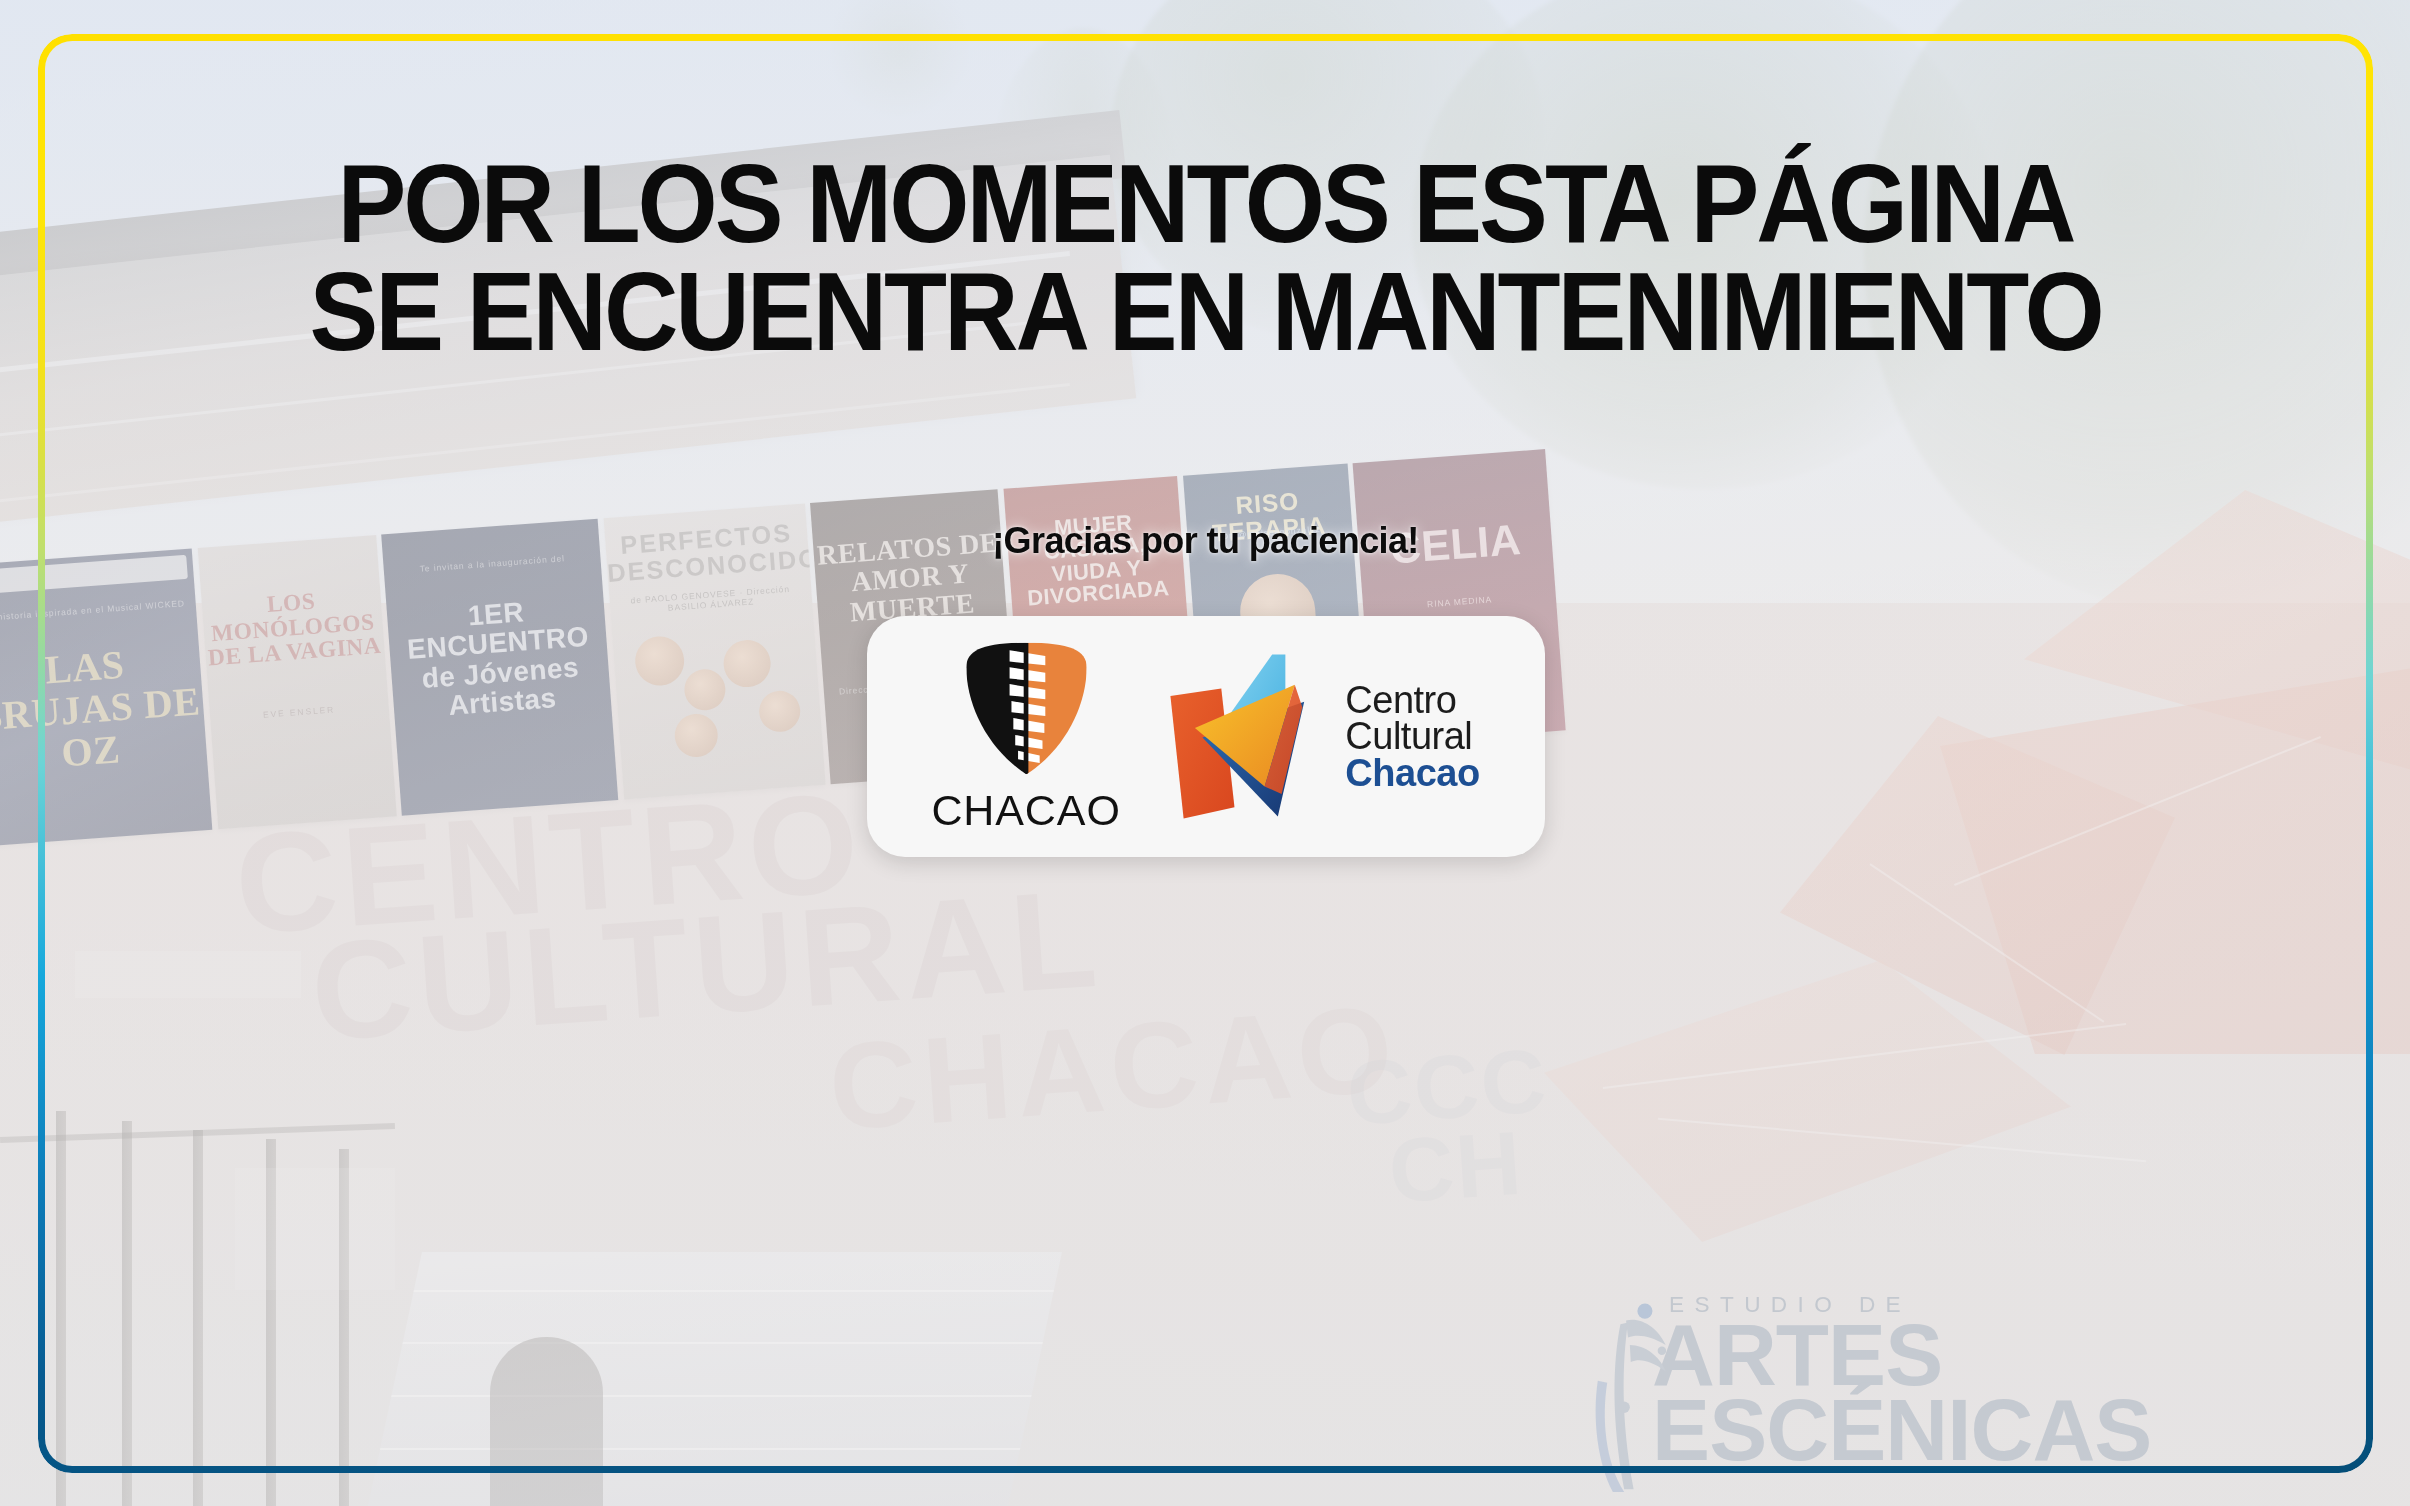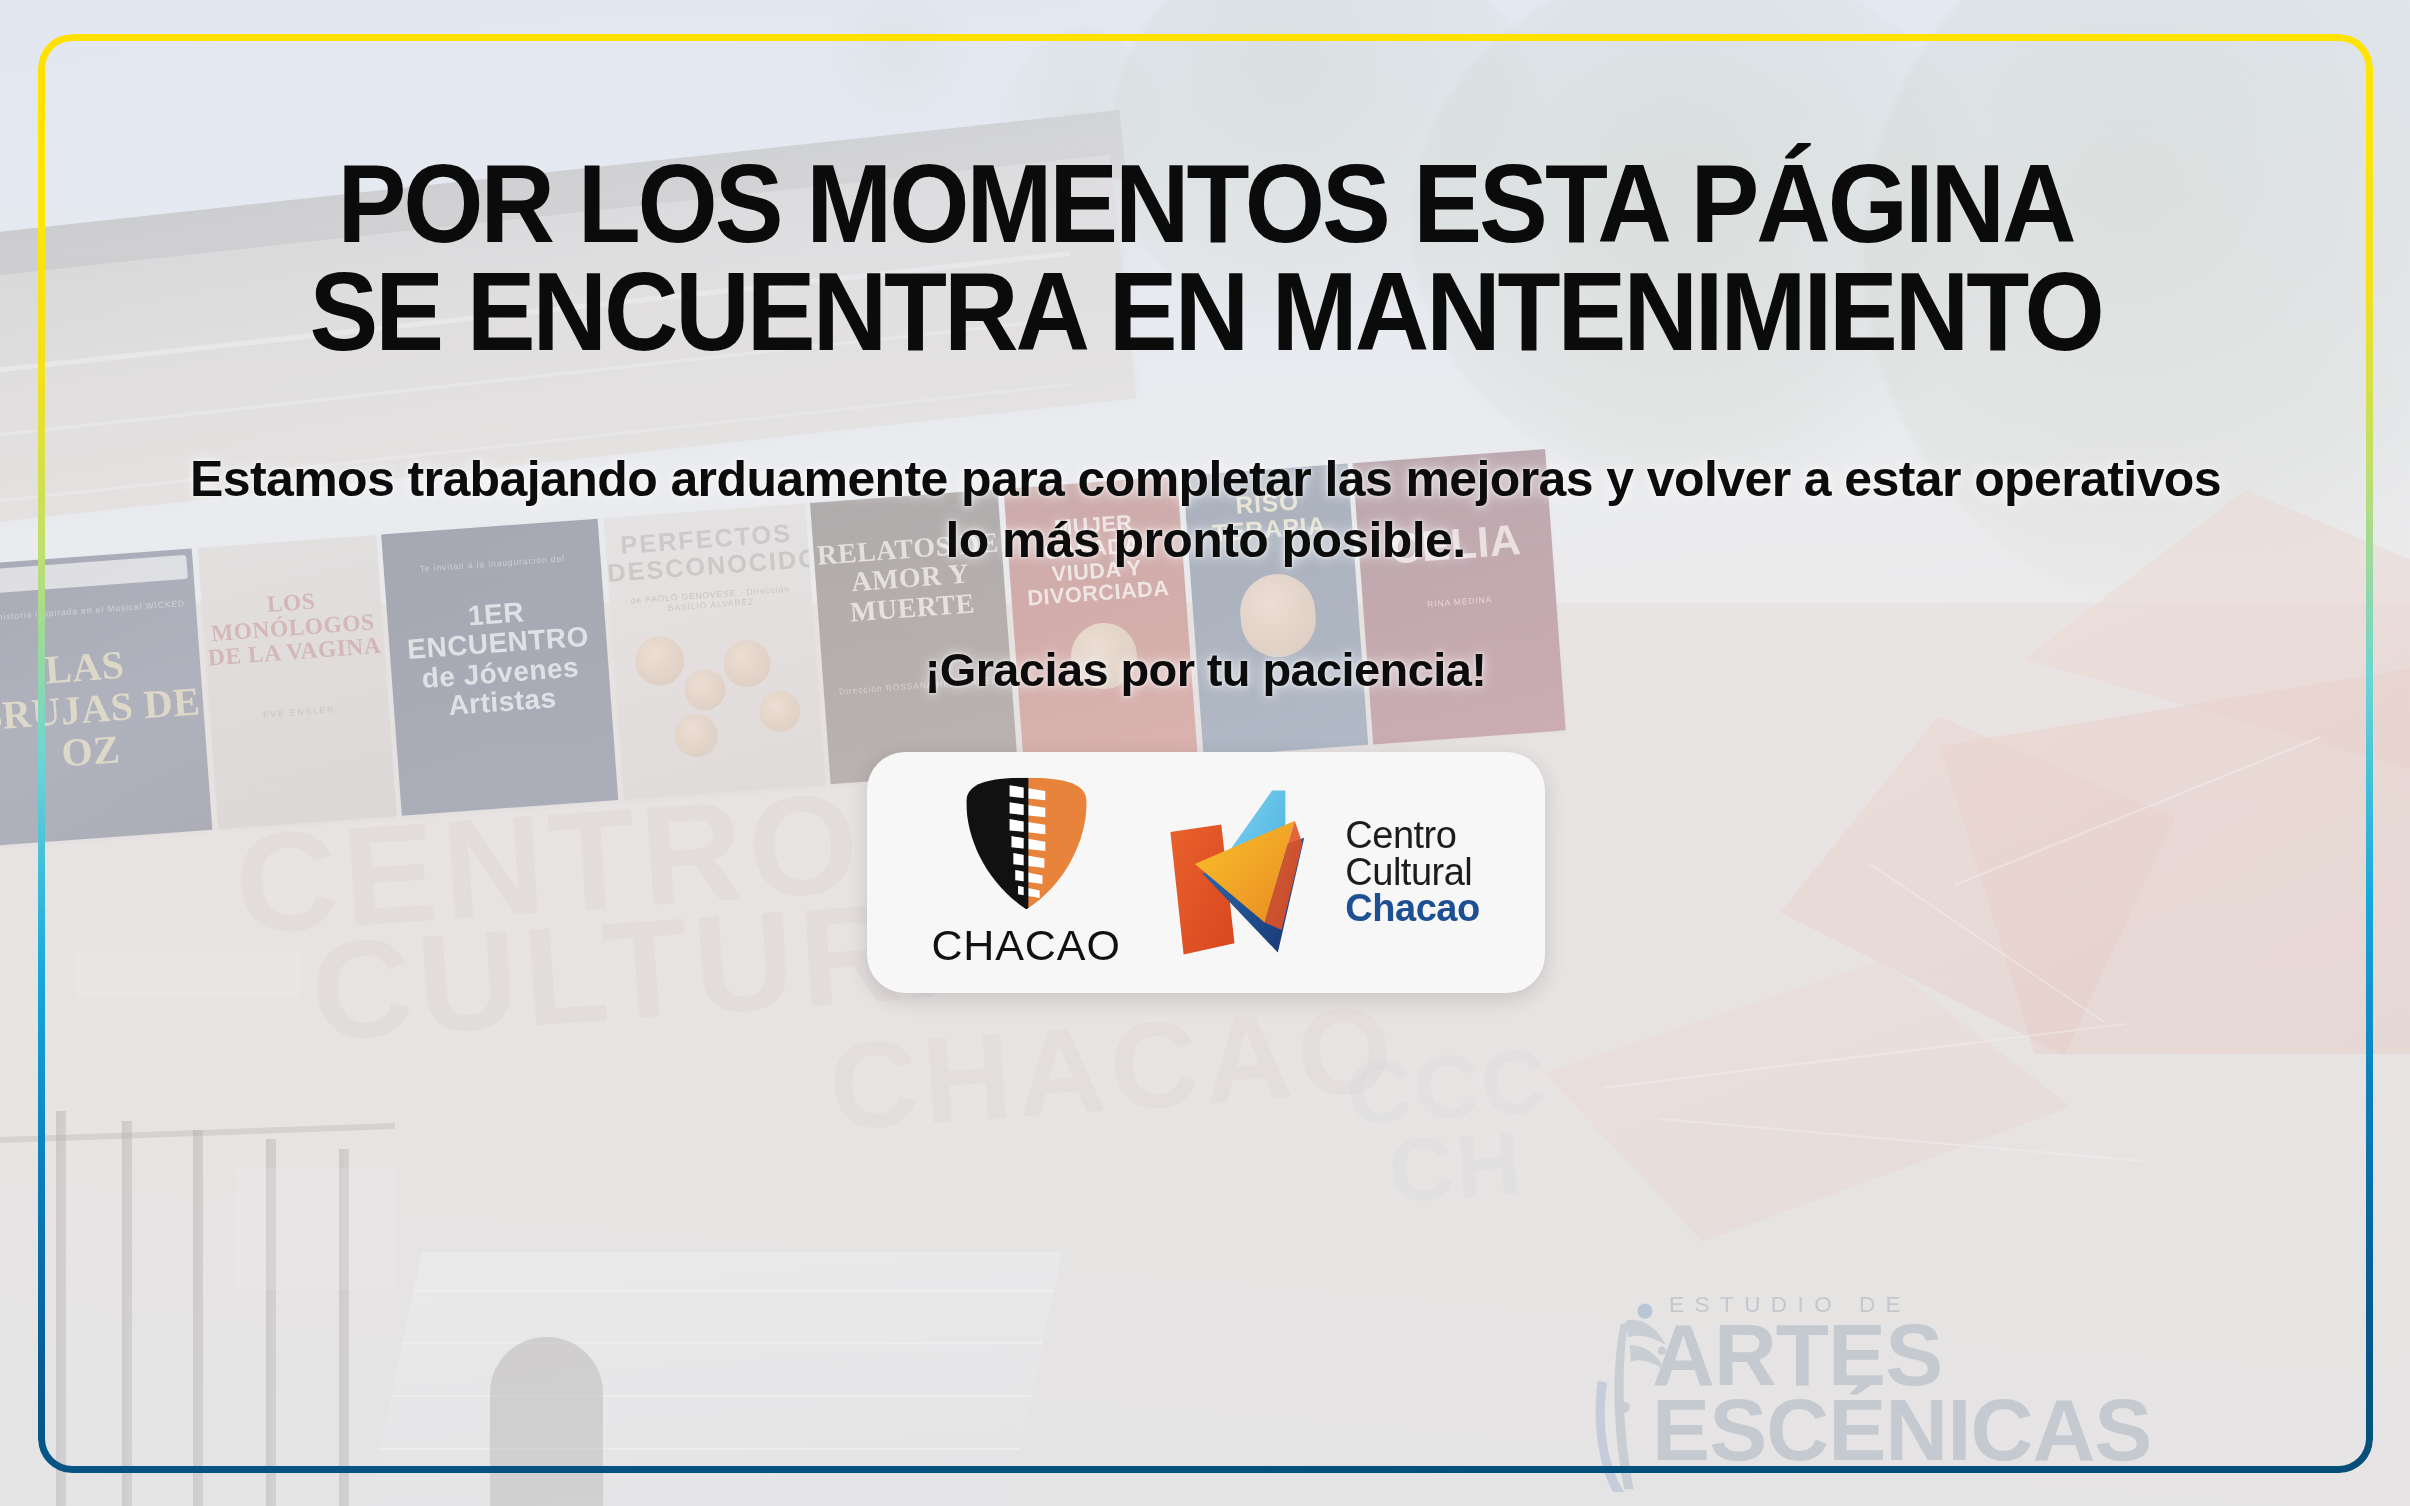--- a/index.html
+++ b/index.html
@@ -194,21 +194,21 @@
     font-weight:bold;
     font-size:50px;
     line-height:1.22;
     letter-spacing:-0.6px;
     color:#0c0c0c;
     text-shadow:0 0 13px rgba(255,255,255,.80), 0 0 3.8px rgba(255,255,255,.9);
     margin:0 auto;
     max-width:2053px;
   }
   .para.p-two { margin-top:62px; max-width:1940px; }
-  .para.p-thanks { margin-top:70px; font-size:47px; }
+  .para.p-thanks { margin-top:70px; font-size:36px; }
 
   
   .logo-card {
     margin-top:53px;
     width:678px; height:241px;
     background:#f7f7f7;
     border-radius:38px;
     box-shadow:0 5.6px 21px rgba(0,0,0,.14);
     display:flex; align-items:center; justify-content:center;
     gap:40px;
@@ -351,21 +351,20 @@
 <div id="frame"></div>
 
 <div id="content">
 
   <h1 class="headline">
     <span class="l1">POR LOS MOMENTOS ESTA PÁGINA</span>
     <span class="l2">SE ENCUENTRA EN MANTENIMIENTO</span>
   </h1>
 
   <div class="body-block">
-    <p class="para p-one">Estamos trabajando arduamente para completar las mejoras y volver a estar operativos lo más pronto posible.</p>
     <p class="para p-thanks">¡Gracias por tu paciencia!</p>
   </div>
 
   <div class="logo-card">
 
     <div class="chacao-lock">
       <svg width="143" height="141" viewBox="0 0 152 150">
         <defs>
           <clipPath id="shieldClip">
             <path d="M12 30 C12 12 30 4 76 4 C122 4 140 12 140 30 C140 72 116 118 76 144 C36 118 12 72 12 30 Z"></path>

